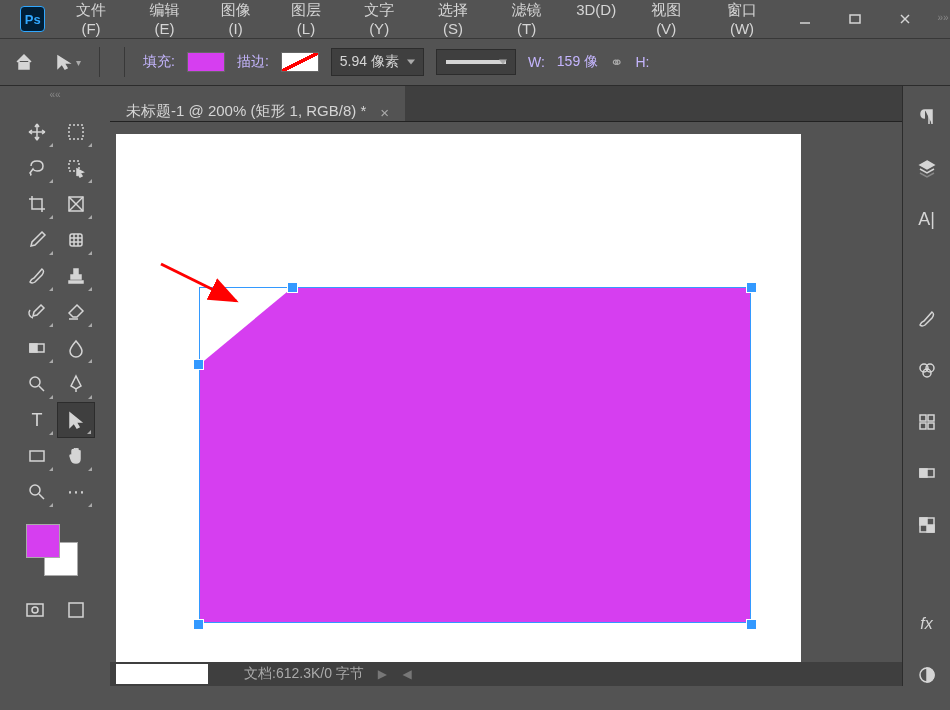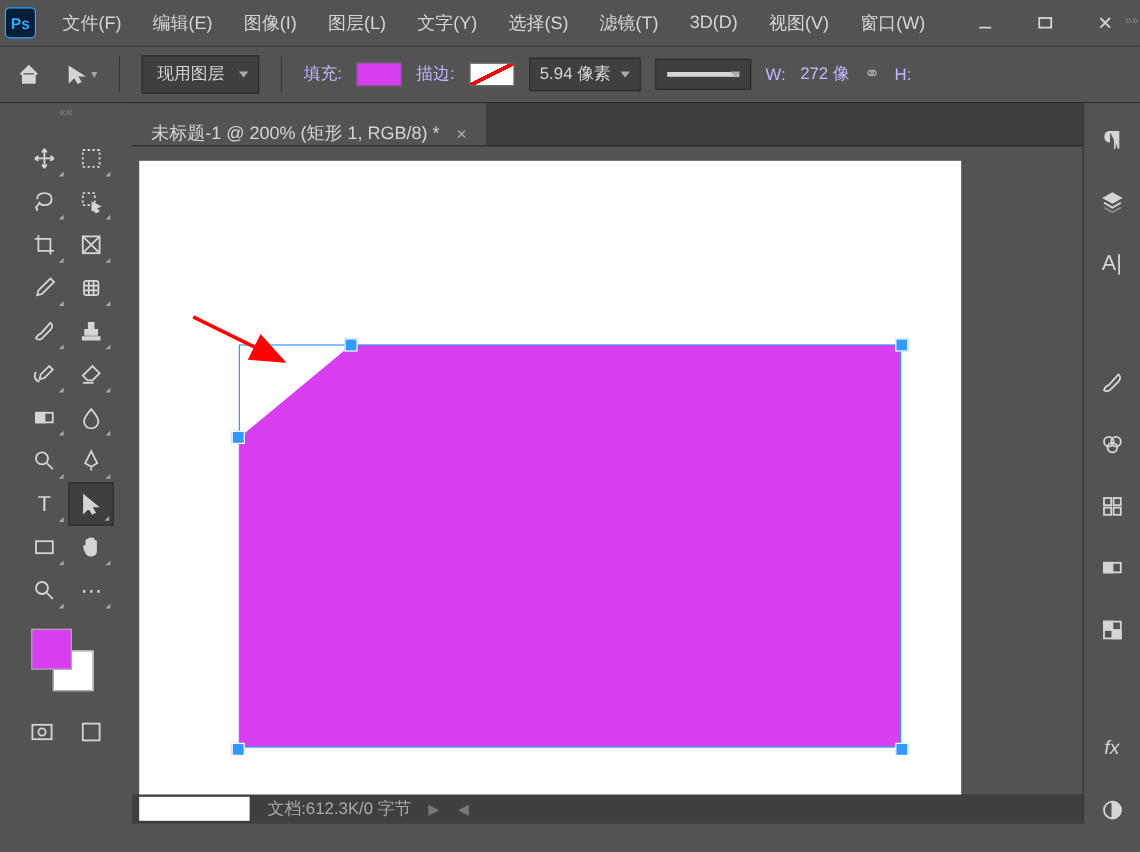--- a/index.html
+++ b/index.html
@@ -1,18 +1,18 @@
 <!DOCTYPE html>
 <html><head>
 <meta charset="utf-8">
 <style>
 * { margin: 0; padding: 0; box-sizing: border-box; }
 body { width: 950px; height: 710px; background: #535353; font-family: "Microsoft YaHei", sans-serif; font-size: 14px; color: #d5d5d5; overflow: hidden; user-select: none; }
 
-.titlebar { height: 38px; background: #535353; display: flex; align-items: center; padding: 0 4px; }
+.titlebar { height: 38px; background: #535353; display: flex; align-items: center; padding: 0 20px; }
 .ps-logo { width: 26px; height: 26px; background: #001e36; border: 1px solid #31a8ff; border-radius: 4px; display: flex; align-items: center; justify-content: center; color: #31a8ff; font-weight: bold; font-size: 13px; margin-right: 10px; }
 .menu { display: flex; gap: 2px; text-align: center; }
 .menu-item { padding: 6px 12px; font-size: 15px; cursor: default; }
 .win-controls { margin-left: auto; display: flex; }
 .win-btn { width: 50px; height: 30px; display: flex; align-items: center; justify-content: center; }
 .win-btn svg { width: 14px; height: 14px; }
 
 .options-bar { height: 48px; background: #535353; border-top: 1px solid #383838; border-bottom: 1px solid #2c2c2c; display: flex; align-items: center; padding: 0 14px; gap: 12px; }
 .home-icon { width: 20px; height: 20px; }
 .arrow-wrap { display: flex; align-items: center; gap: 4px; margin-left: 10px; }
@@ -54,21 +54,21 @@
 .handle { position: absolute; width: 11px; height: 11px; background: #3399ff; border: 1px solid #fff; }
 .handle.tl { left: 171px; top: 148px; }
 .handle.tr { left: 630px; top: 148px; }
 .handle.ml { left: 77px; top: 225px; }
 .handle.bl { left: 77px; top: 485px; }
 .handle.br { left: 630px; top: 485px; }
 .arrow-annotation { position: absolute; left: 40px; top: 125px; }
 
 .status-bar { height: 24px; background: #3f3f3f; display: flex; align-items: center; font-size: 14px; }
 .zoom-box { background: #fff; color: #000; width: 92px; height: 20px; margin-left: 6px; }
-.status-text { margin-left: 15px; color: #aaa; }
+.status-text { margin-left: 36px; color: #aaa; }
 .scroll-arrows { margin-left: 14px; color: #777; font-size: 12px; letter-spacing: 6px; }
 
 .right-narrow { position: absolute; right: 0; top: 12px; width: 14px; height: 12px; font-size: 10px; color: #888; text-align: center; }
 .right-panels { width: 48px; background: #535353; display: flex; flex-direction: column; align-items: center; padding-top: 20px; gap: 30px; border-left: 1px solid #2c2c2c; }
 .panel-icon { width: 24px; height: 24px; display: flex; align-items: center; justify-content: center; }
 .panel-icon svg { width: 20px; height: 20px; }
 .panel-gap { height: 20px; }
 
 .footer { height: 24px; background: #535353; }
 svg { stroke: #d5d5d5; stroke-width: 1.5; fill: none; }
@@ -114,32 +114,31 @@
   <svg class="home-icon" viewBox="0 0 20 20">
       <path d="M3 10 L10 3 L17 10 M5 9 V17 H15 V9" fill="#d5d5d5" stroke="#d5d5d5"></path>
     </svg>
   <div class="arrow-wrap">
     <svg width="16" height="16" viewBox="0 0 16 16">
         <path d="M2 2 L2 14 L6 10 L9 15 L11 14 L8 9 L13 9 Z" fill="#d5d5d5"></path>
       </svg>
     <span style="font-size:10px;color:#aaa">▾</span>
   </div>
   <div class="separator"></div>
-  <div class="dropdown">现用图层</div>
   <div class="separator"></div>
   <span class="label">填充:</span>
   <div class="swatch fill-swatch"></div>
   <span class="label">描边:</span>
   <div class="swatch stroke-swatch"></div>
   <div class="dropdown" style="padding:4px 24px 4px 8px">5.94 像素</div>
   <div class="dropdown" style="padding:0;width:80px;height:26px;display:flex;align-items:center;justify-content:center">
       <div class="stroke-style"></div>
     </div>
   <span class="label">W:</span>
-  <span class="label">272 像</span>
+  <span class="label">159 像</span>
   <span class="link-icon">⚭</span>
   <span class="label">H:</span>
 </div>
 
 <div class="main-area">
   <div class="left-toolbox">
     <div class="collapse-arrows">««</div>
     <div class="tool-grid" id="tool-grid">
         <div class="tool-cell">
           <svg viewBox="0 0 20 20">

